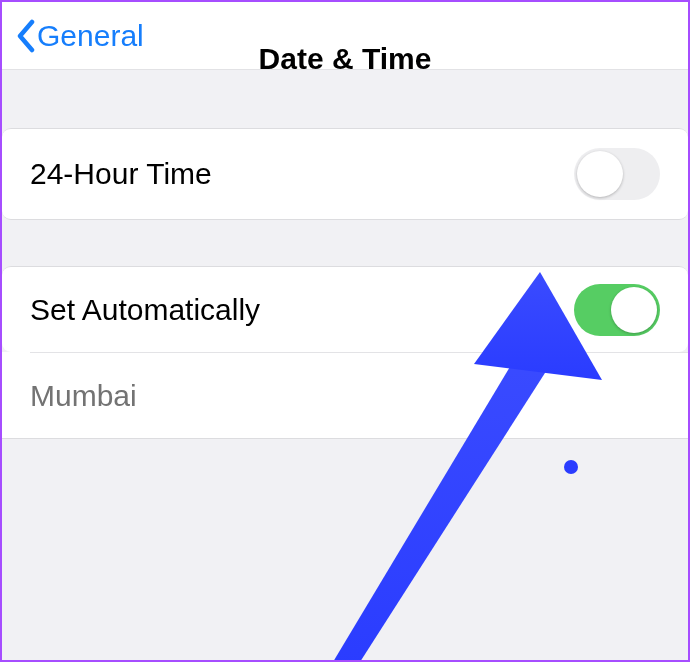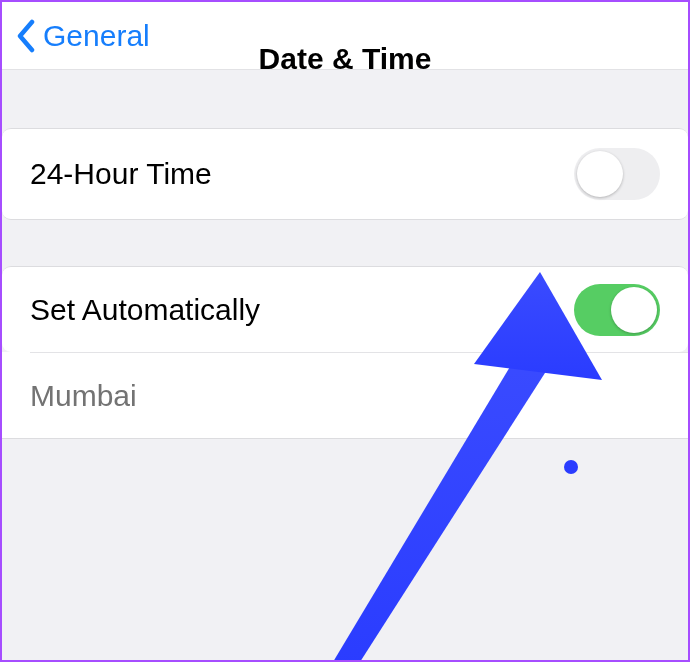--- a/index.html
+++ b/index.html
@@ -29,21 +29,21 @@
     }
     .back {
       display: flex;
       align-items: center;
       padding-left: 14px;
       color: #167efc;
       font-size: 30px;
       cursor: pointer;
     }
     .back-chevron svg { display: block; }
-    .back-label { margin-left: 7px; font-weight: 400; }
+    .back-label { margin-left: 1px; font-weight: 400; }
     .nav-title {
       position: absolute;
       left: 0; right: 0;
       text-align: center;
       font-size: 30px;
       font-weight: 600;
       color: #000;
       pointer-events: none;
       margin-top: 47px;
     }

